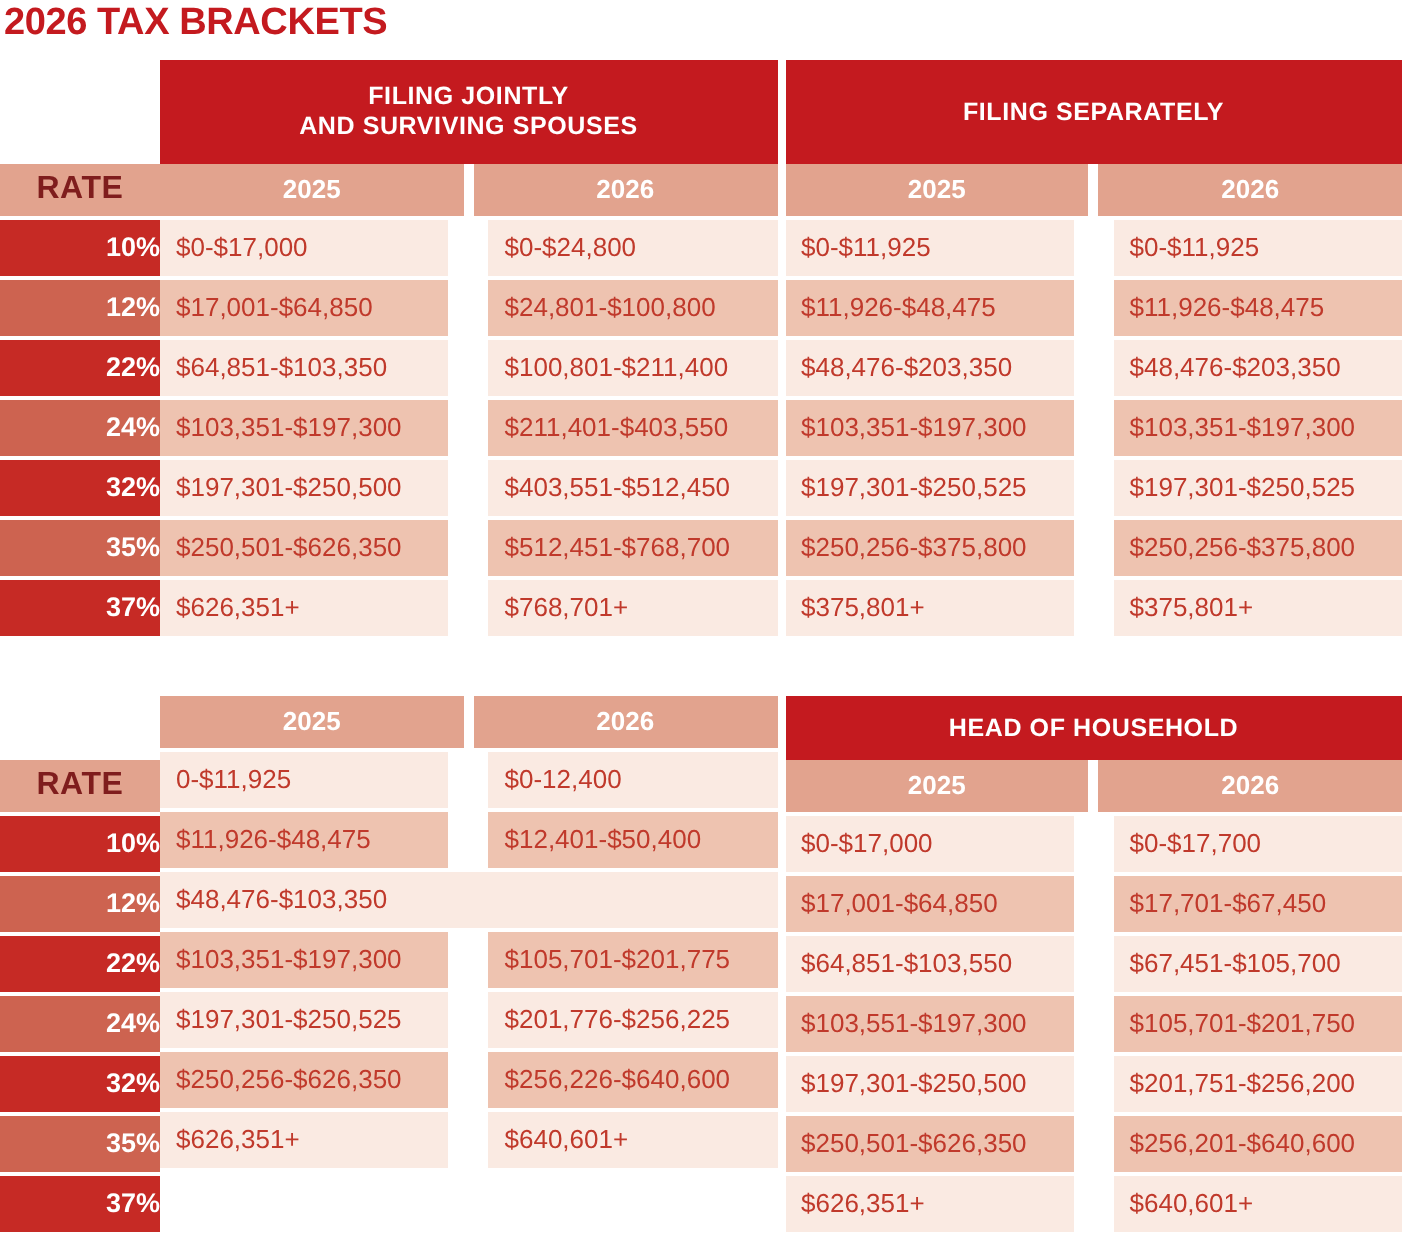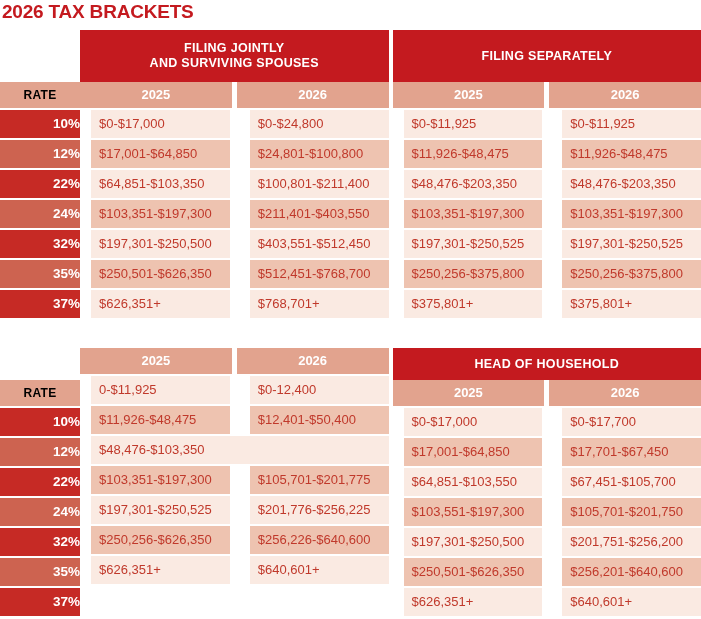--- a/index.html
+++ b/index.html
@@ -51,22 +51,22 @@
   .rate-spacer {
     height: 52px;
   }
   .second .rate-spacer { height: 32px; }
 
   .rate-head {
     height: 26px;
     line-height: 26px;
     text-align: center;
     background: #e2a38e;
-    color: #000000;
-    font-size: 12px;
+    color: #7f1d1d;
+    font-size: 16px;
     font-weight: bold;
     letter-spacing: 0.3px;
     margin-bottom: 2px;
   }
   .rate-cell {
     height: 28px;
     line-height: 28px;
     text-align: right;
     color: #ffffff;
     font-size: 13.5px;
@@ -120,21 +120,20 @@
     color: #ffffff;
     font-size: 13px;
     font-weight: bold;
     text-align: center;
   }
 
   .data-row {
     display: flex;
     gap: 20px;
     margin-bottom: 2px;
-    padding-left: 11px;
   }
   .data-cell {
     flex: 1 1 0;
     height: 28px;
     line-height: 28px;
     font-size: 13px;
     color: #c0392b;
     padding-left: 8px;
     white-space: nowrap;
     overflow: hidden;

